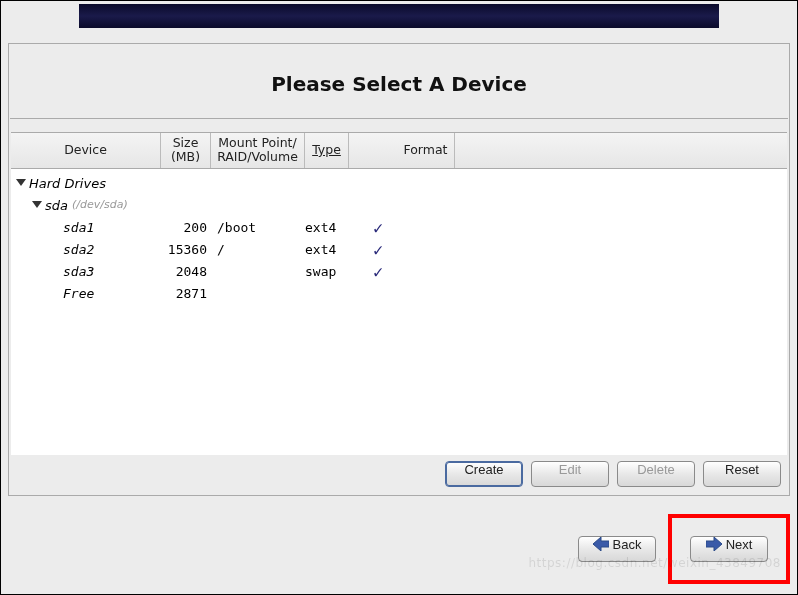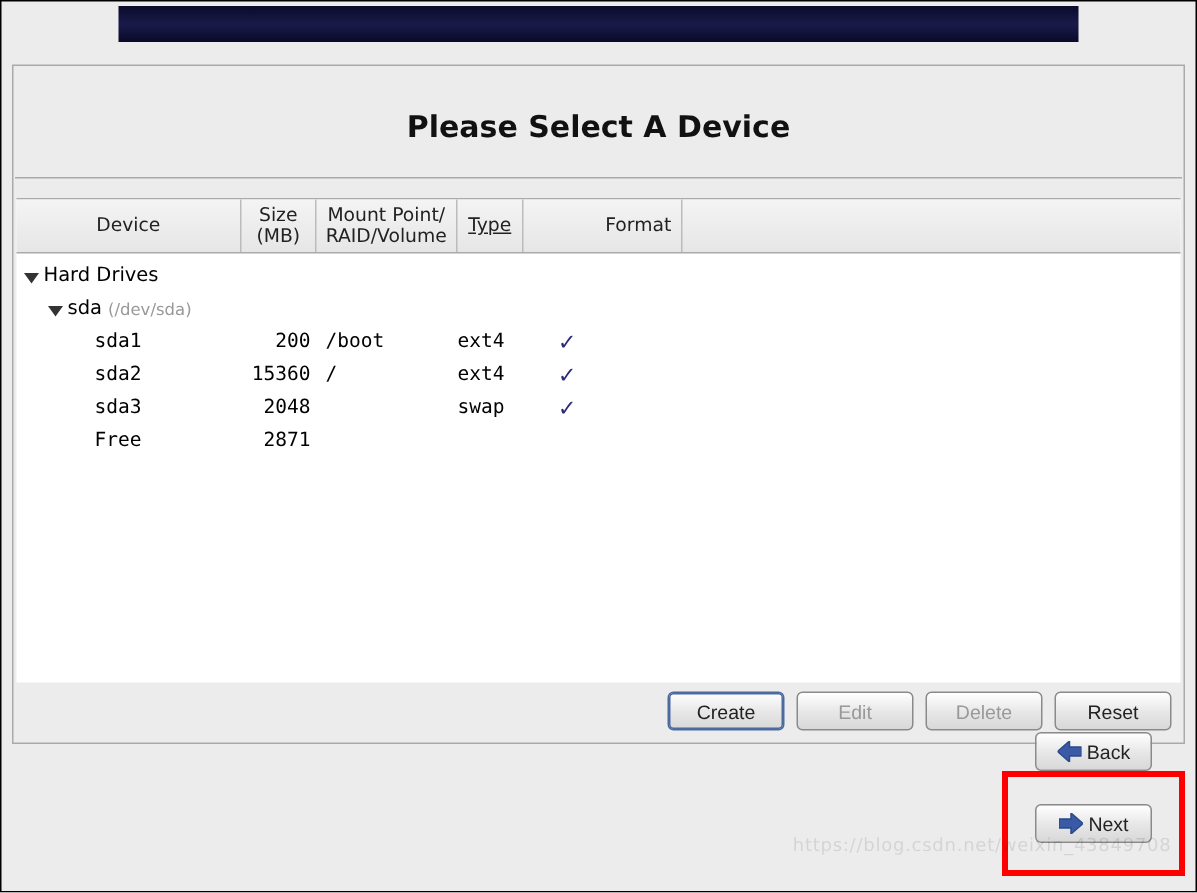--- a/index.html
+++ b/index.html
@@ -83,21 +83,21 @@
     align-items: center;
     height: 22px;
   }
   .tw {
     display: inline-block;
     width: 12px;
     height: 12px;
     margin-right: 2px;
   }
   .tw svg { display: block; }
-  .r-dev { width: 146px; display: flex; align-items: flex-end; }
+  .r-dev { width: 146px; display: flex; align-items: flex-start; font-style: italic; }
   .r-size { width: 50px; text-align: right; padding-right: 4px; }
   .r-mount { width: 94px; padding-left: 6px; }
   .r-type { width: 44px; padding-left: 0; }
   .r-fmt { width: 58px; text-align: center; color: #2a2a7a; font-size: 17px;}
   .devpath {
     font-family: "DejaVu Sans", Arial, sans-serif;
     font-size: 11px;
     color: #999;
     margin-left: 4px;
   }
@@ -116,35 +116,34 @@
   }
   .btn {
     min-width: 78px;
     height: 26px;
     border: 1px solid #8a8a8a;
     border-radius: 4px;
     background: linear-gradient(to bottom, #ffffff 0%, #e8e8e8 50%, #d8d8d8 100%);
     font-size: 13px;
     color: #222;
     display: inline-flex;
-    align-items: center;
     justify-content: center;
     gap: 4px;
     padding: 0 10px;
     cursor: pointer;
   }
   .btn[disabled] { color: #999; cursor: default; }
   .btn.focus { box-shadow: 0 0 0 1px #4a6aa0 inset; border-color:#4a6aa0; }
 
   .nav-row {
     position: absolute;
     right: 7px; bottom: 10px;
     display: flex;
+    gap: 12px;
     align-items: center;
-    flex-direction: column;
   }
   .nav-highlight {
     border: 4px solid #f00;
     padding: 18px;
   }
   .arrow-left, .arrow-right {
     width: 16px; height: 14px;
     display: inline-block;
   }
   .watermark {

